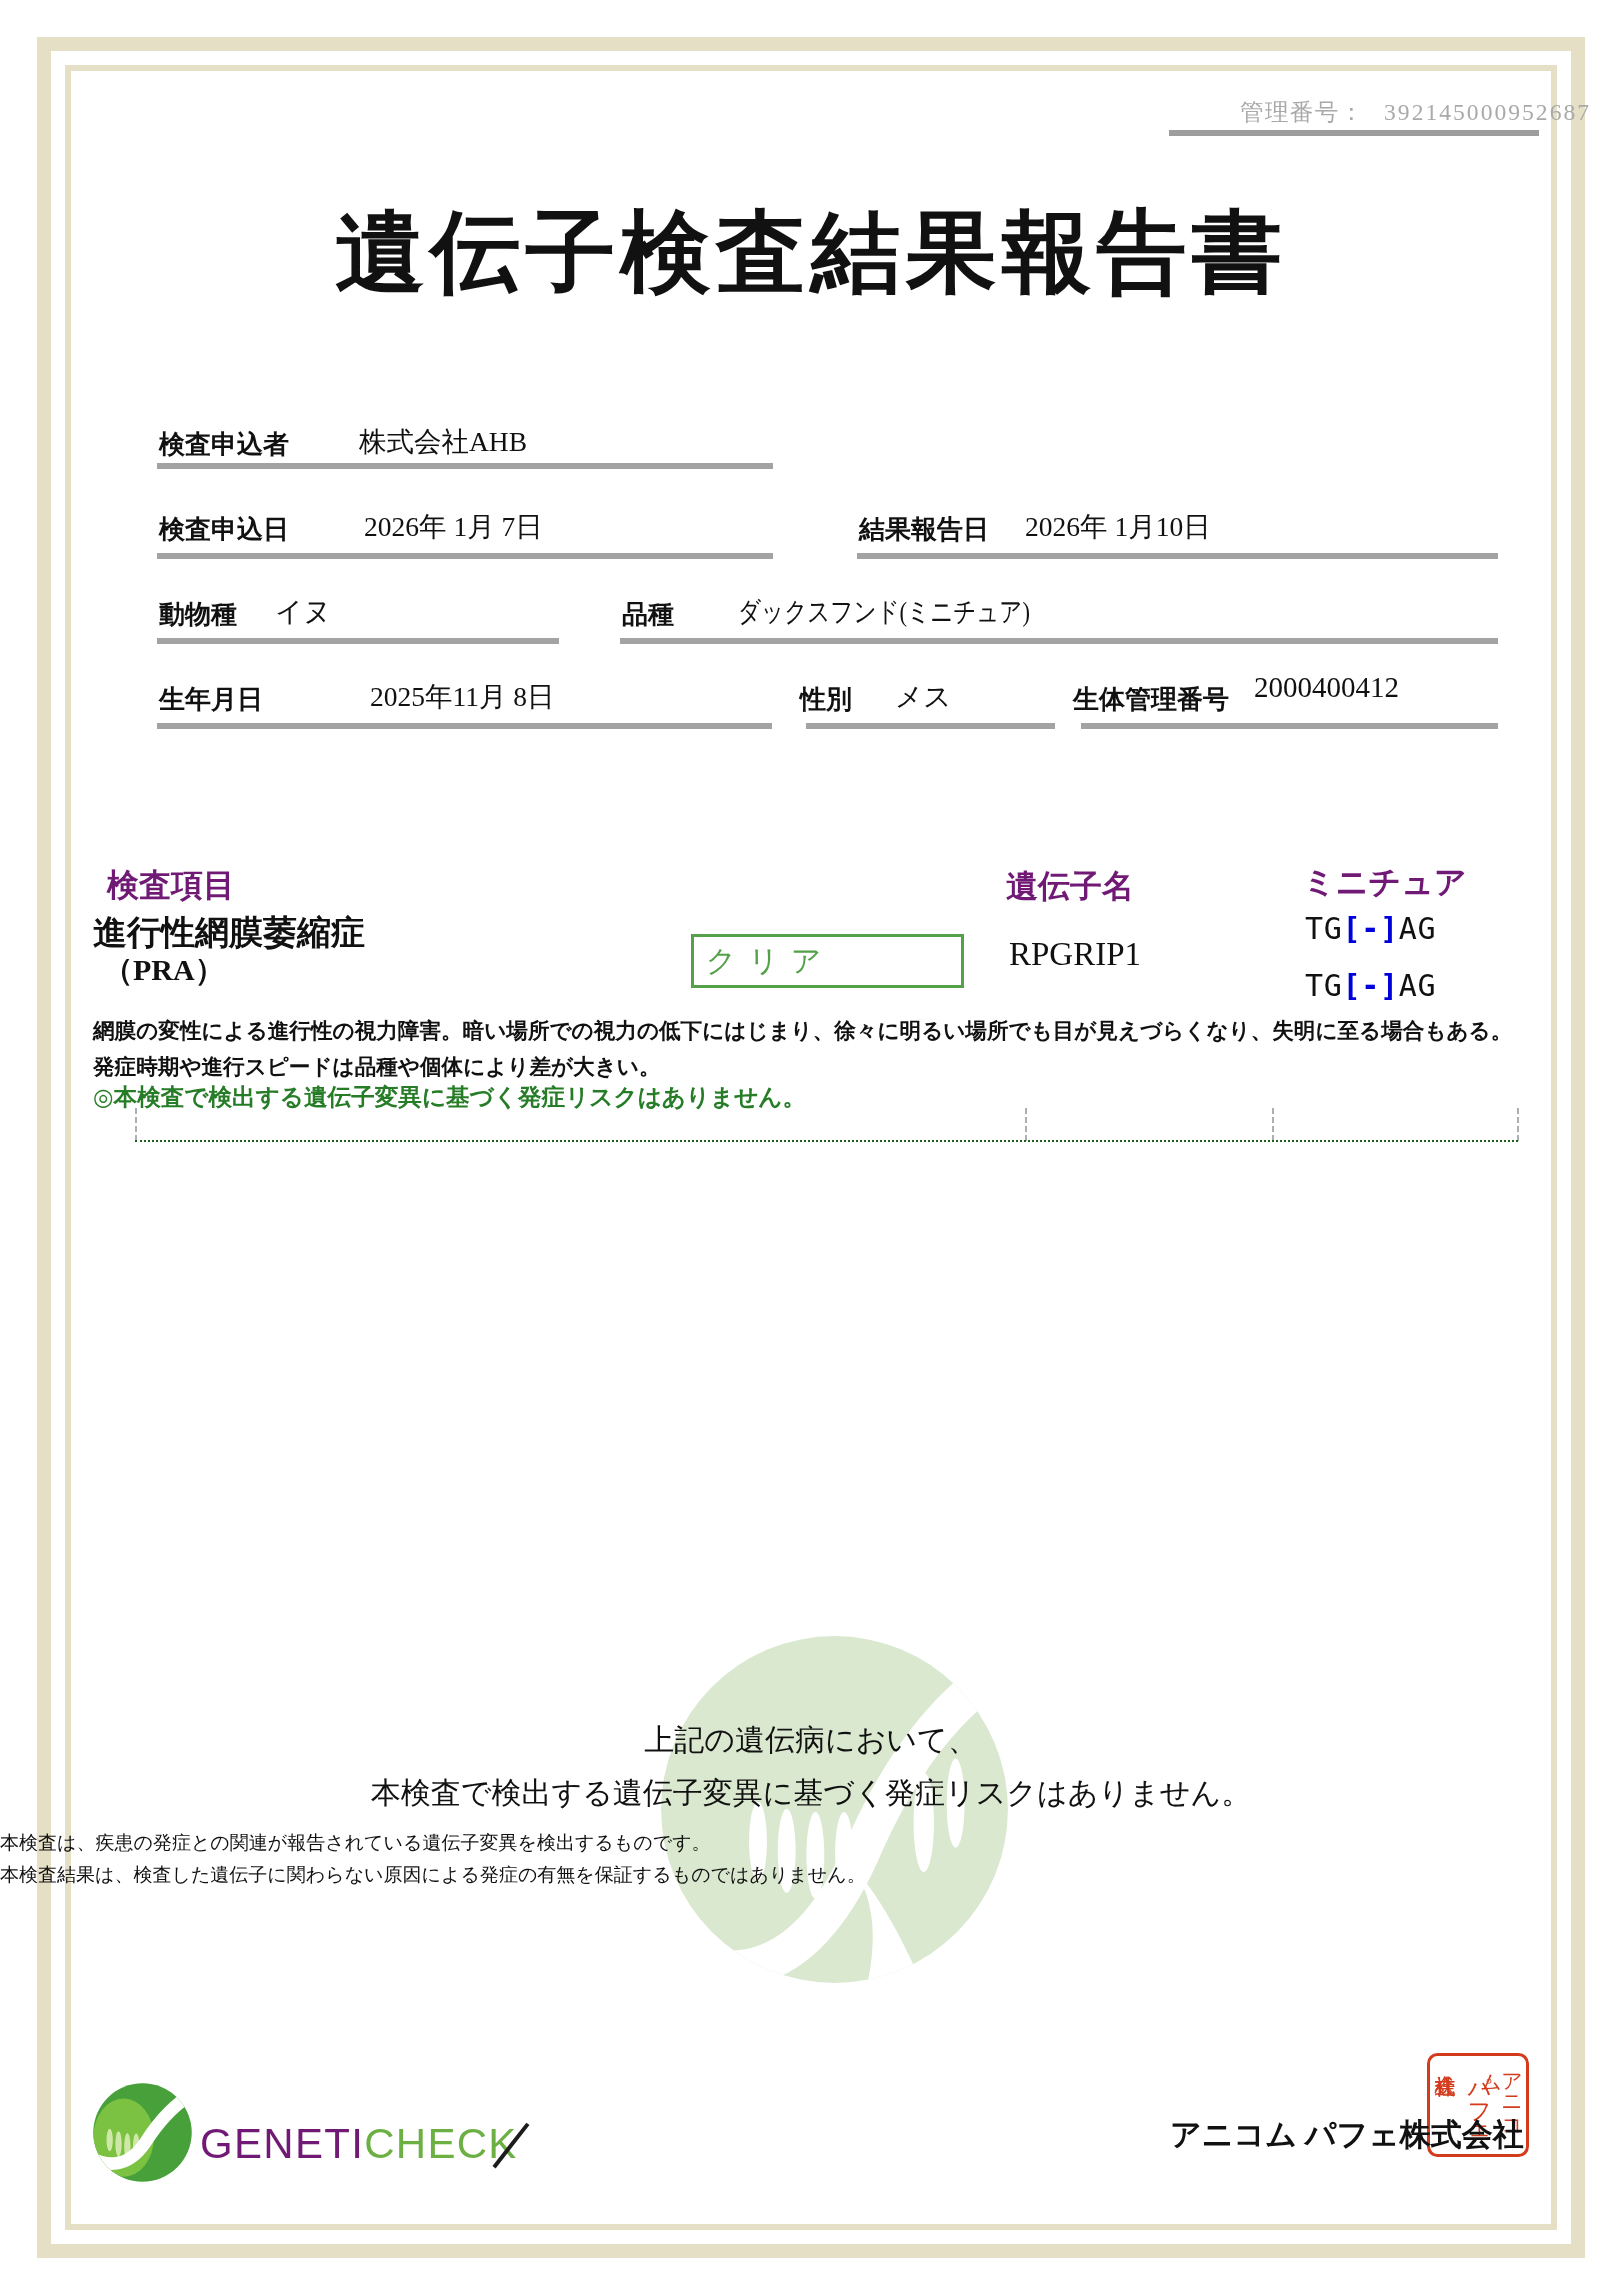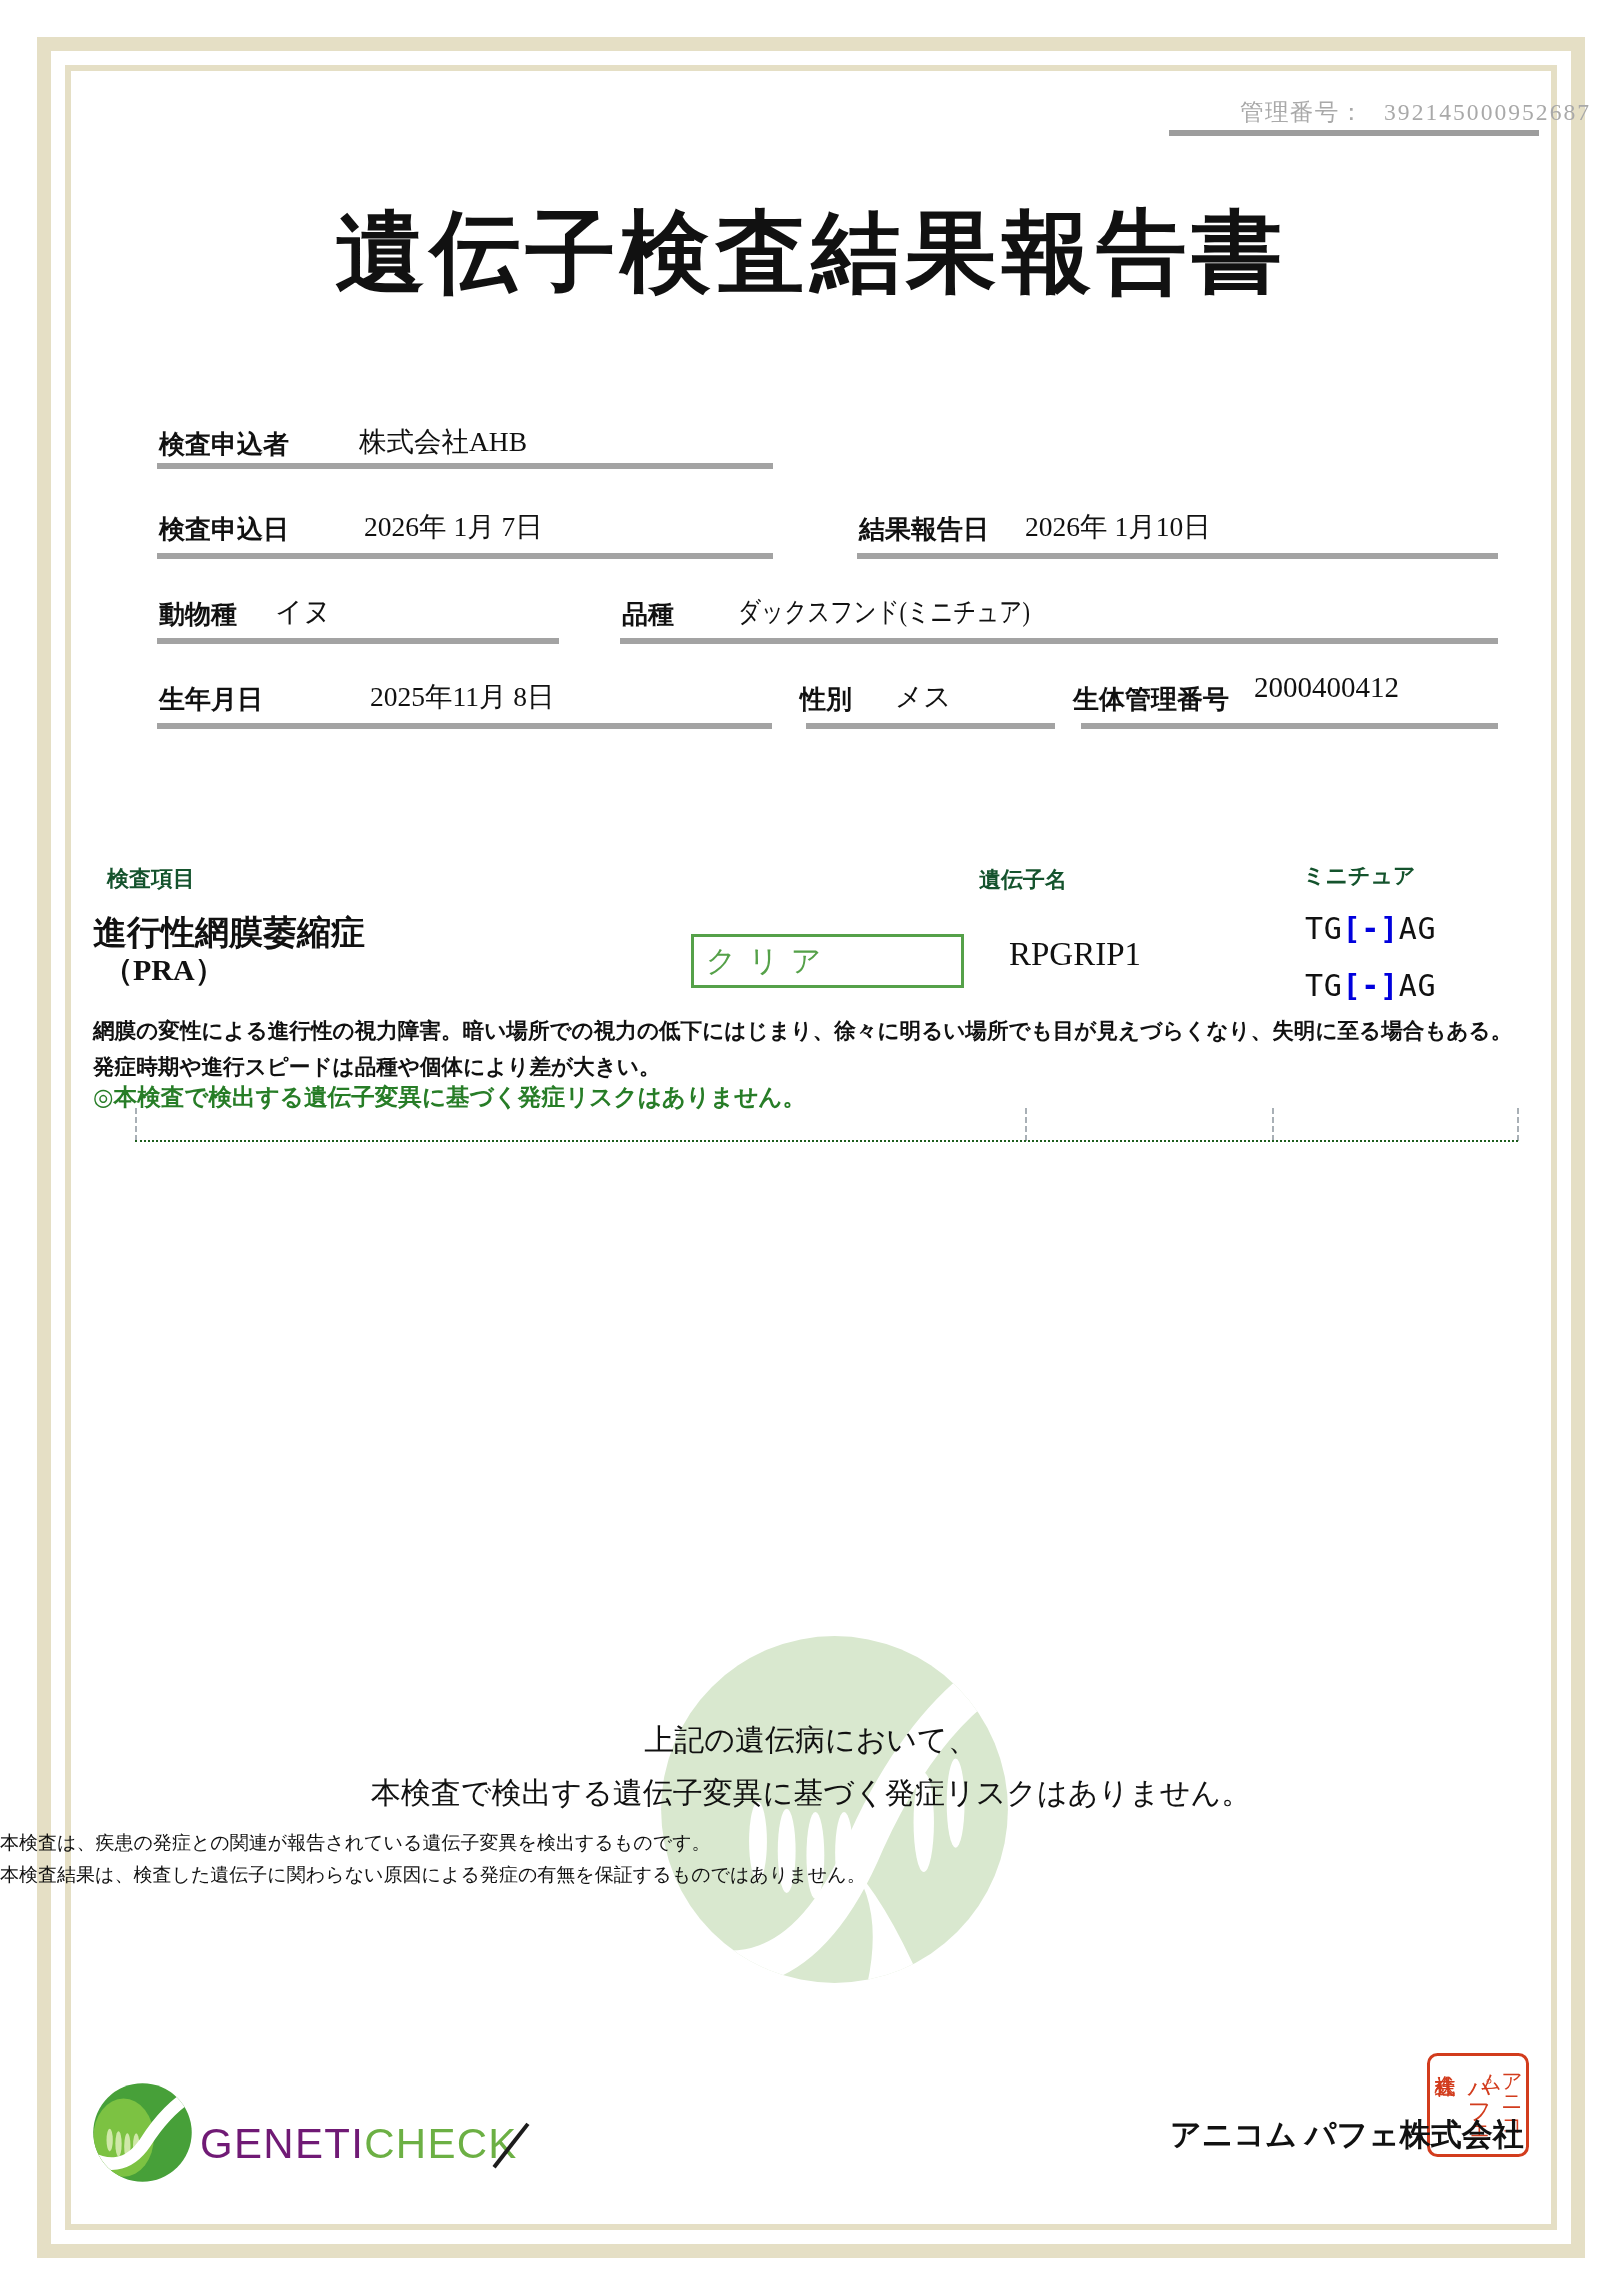--- a/index.html
+++ b/index.html
@@ -16,21 +16,21 @@
   .mgmt .num{margin-left:19.6px;letter-spacing:2px;}
   .mgmt-line{top:130px;left:1169px;width:370px;height:5.9px;background:#9d9d9d;}
   .doc-title{top:192px;left:0;width:100%;text-align:center;font-size:90px;font-weight:bold;
              letter-spacing:5.2px;white-space:nowrap;}
   
   .lbl{font-size:26px;font-weight:bold;white-space:nowrap;}
   .val{font-size:27.5px;white-space:nowrap;}
   .uline{height:5.9px;background:#a3a3a3;}
   .val-breed-inner{display:inline-block;transform:scaleX(0.82);transform-origin:left center;}
   
-  .green-h{font-size:22px;font-weight:bold;color:#14532d;white-space:nowrap;}
+  .green-h{font-size:32px;font-weight:bold;color:#701a75;white-space:nowrap;}
   .item-name{font-size:34px;font-weight:bold;white-space:nowrap;}
   .item-sub{font-size:30px;font-weight:bold;white-space:nowrap;}
   .result-box{left:691px;top:934px;width:255px;height:48px;border:3.3px solid #55a149;
               display:flex;align-items:center;justify-content:flex-start;
               font-size:30px;color:#55a149;letter-spacing:11.8px;padding-left:11.8px;box-sizing:content-box;}
   .gene-value{font-size:33px;white-space:nowrap;}
   .seq{font-family:"DejaVu Sans Mono",monospace;font-size:30px;white-space:nowrap;letter-spacing:0.7px;}
   .seq .variant{color:#0000dd;font-weight:bold;}
   .desc{font-size:21.6px;font-weight:bold;white-space:nowrap;}
   .risk{font-size:23.6px;font-weight:bold;color:#277d27;white-space:nowrap;}
@@ -121,21 +121,21 @@
   <div class="abs uline" style="left:1081px;top:723px;width:417px;"></div>
 
   <div class="abs green-h fg" style="left:107px;top:864px;">検査項目</div>
   <div class="abs item-name fg" style="left:93px;top:910px;">進行性網膜萎縮症</div>
   <div class="abs item-sub fg" style="left:103px;top:950px;">（PRA）</div>
 
   <div class="abs result-box fg">
     <span>クリア</span>
   </div>
 
-  <div class="abs green-h fg" style="left:979px;top:865px;">遺伝子名</div>
+  <div class="abs green-h fg" style="left:1006px;top:865px;">遺伝子名</div>
   <div class="abs gene-value fg" style="left:1002px;top:936px;margin-left:7px;">RPGRIP1</div>
 
   <div class="abs green-h fg" style="left:1303px;top:861px;">ミニチュア</div>
   <div class="abs seq fg" style="left:1305px;top:911px;"><span>TG</span><span class="variant">[-]</span><span>AG</span></div>
   <div class="abs seq fg" style="left:1305px;top:968px;"><span>TG</span><span class="variant">[-]</span><span>AG</span></div>
 
   <div class="abs desc fg" style="left:93px;top:1016px;">網膜の変性による進行性の視力障害。暗い場所での視力の低下にはじまり、徐々に明るい場所でも目が見えづらくなり、失明に至る場合もある。</div>
   <div class="abs desc fg" style="left:93px;top:1052px;">発症時期や進行スピードは品種や個体により差が大きい。</div>
   <div class="abs risk fg" style="left:93px;top:1081px;">◎本検査で検出する遺伝子変異に基づく発症リスクはありません。</div>
 

